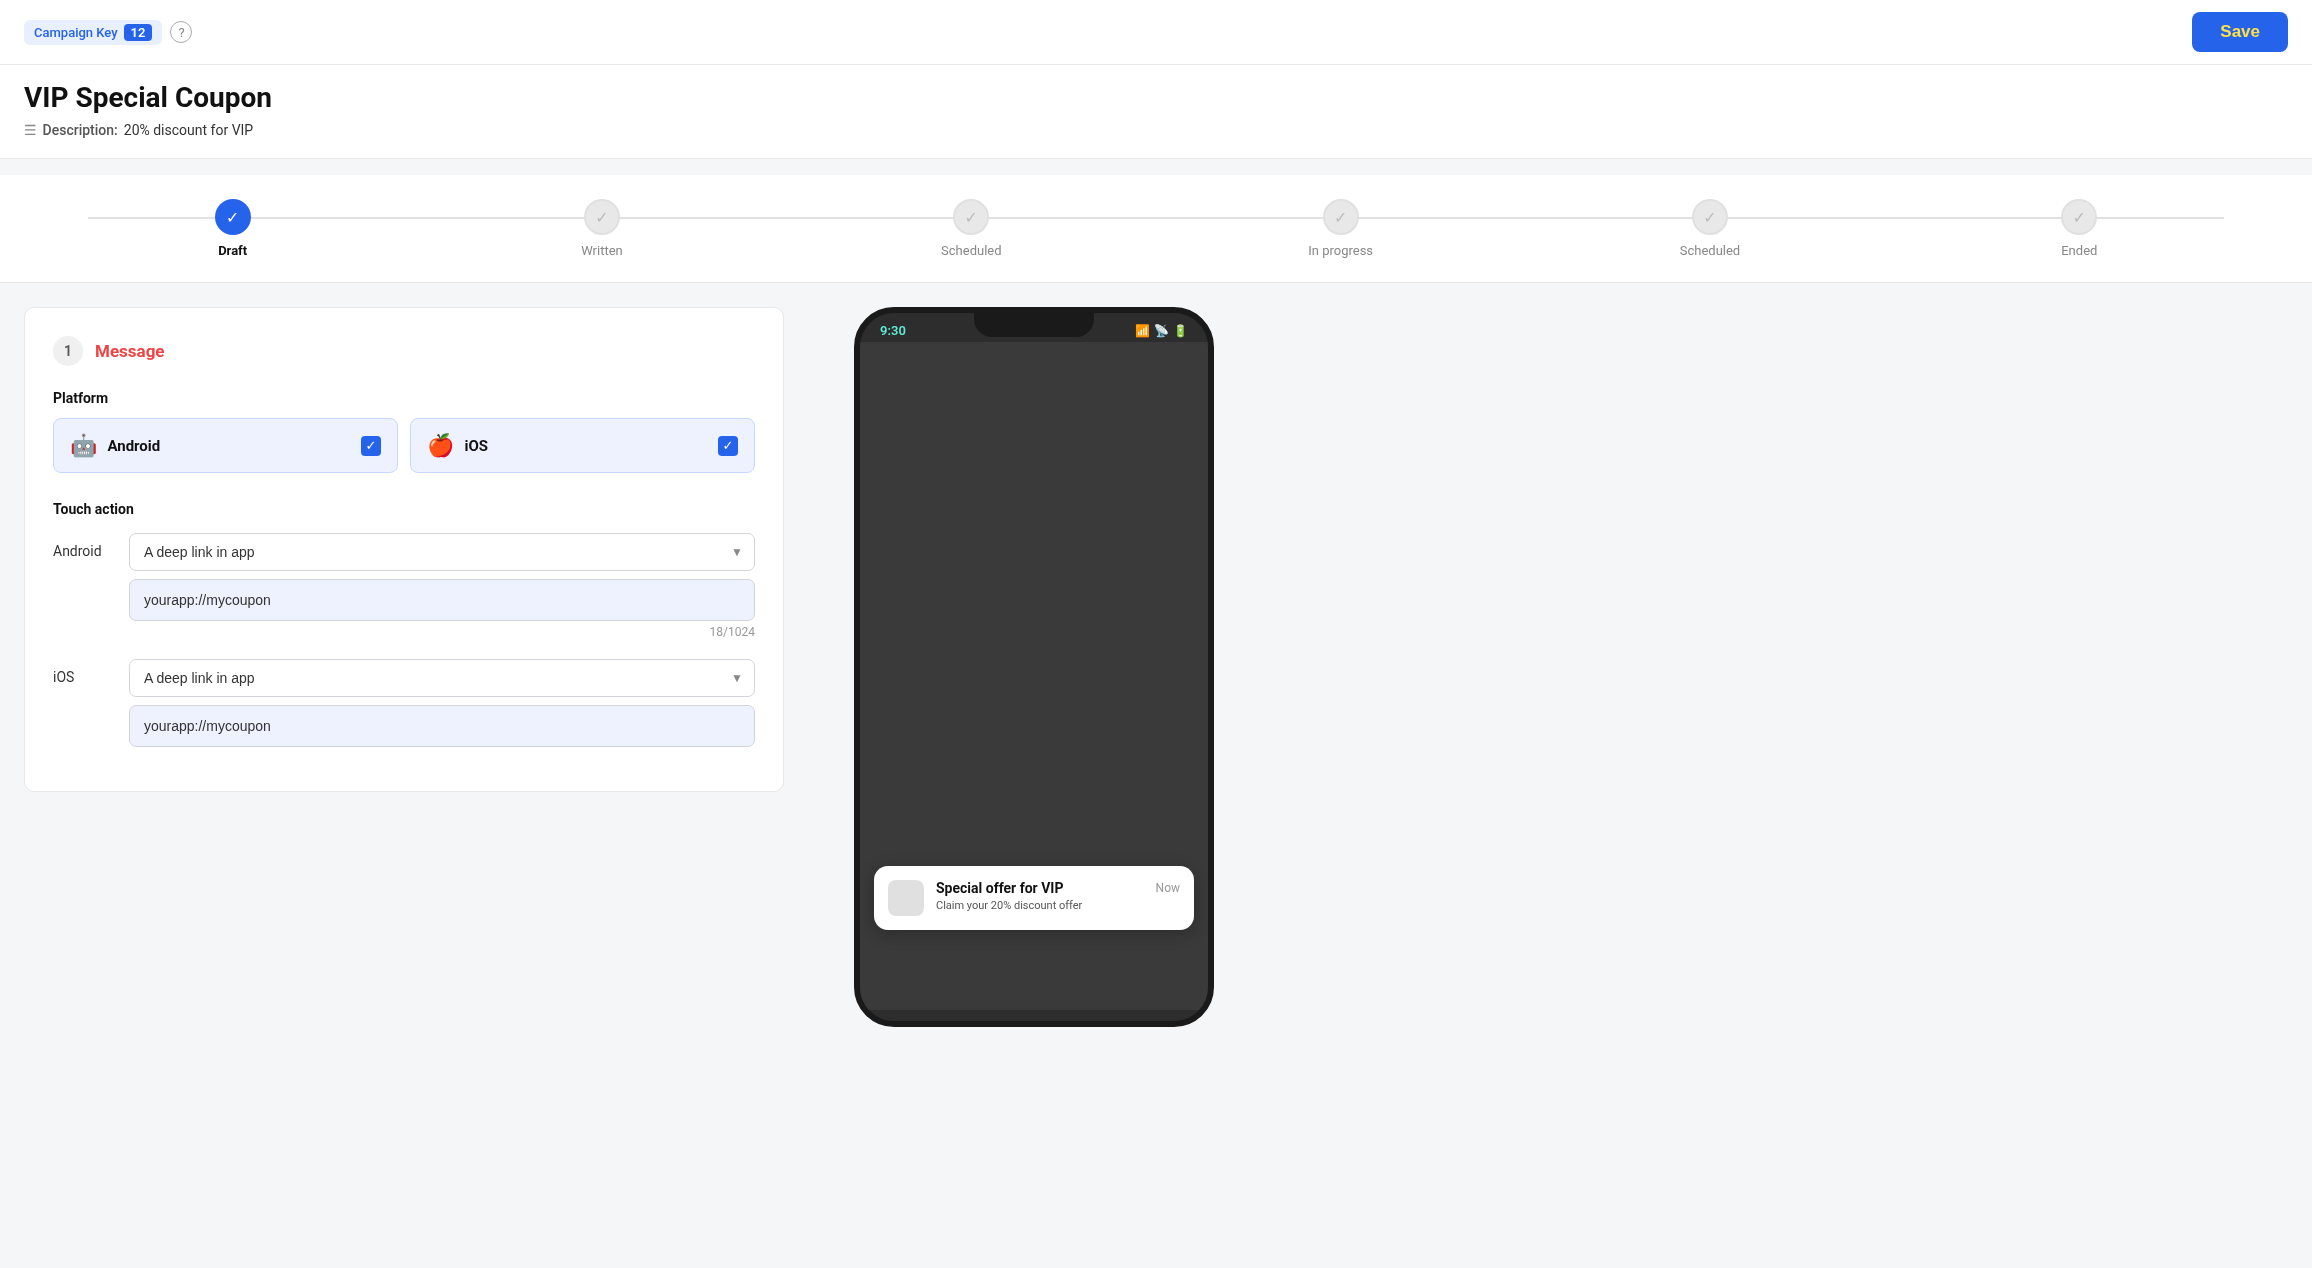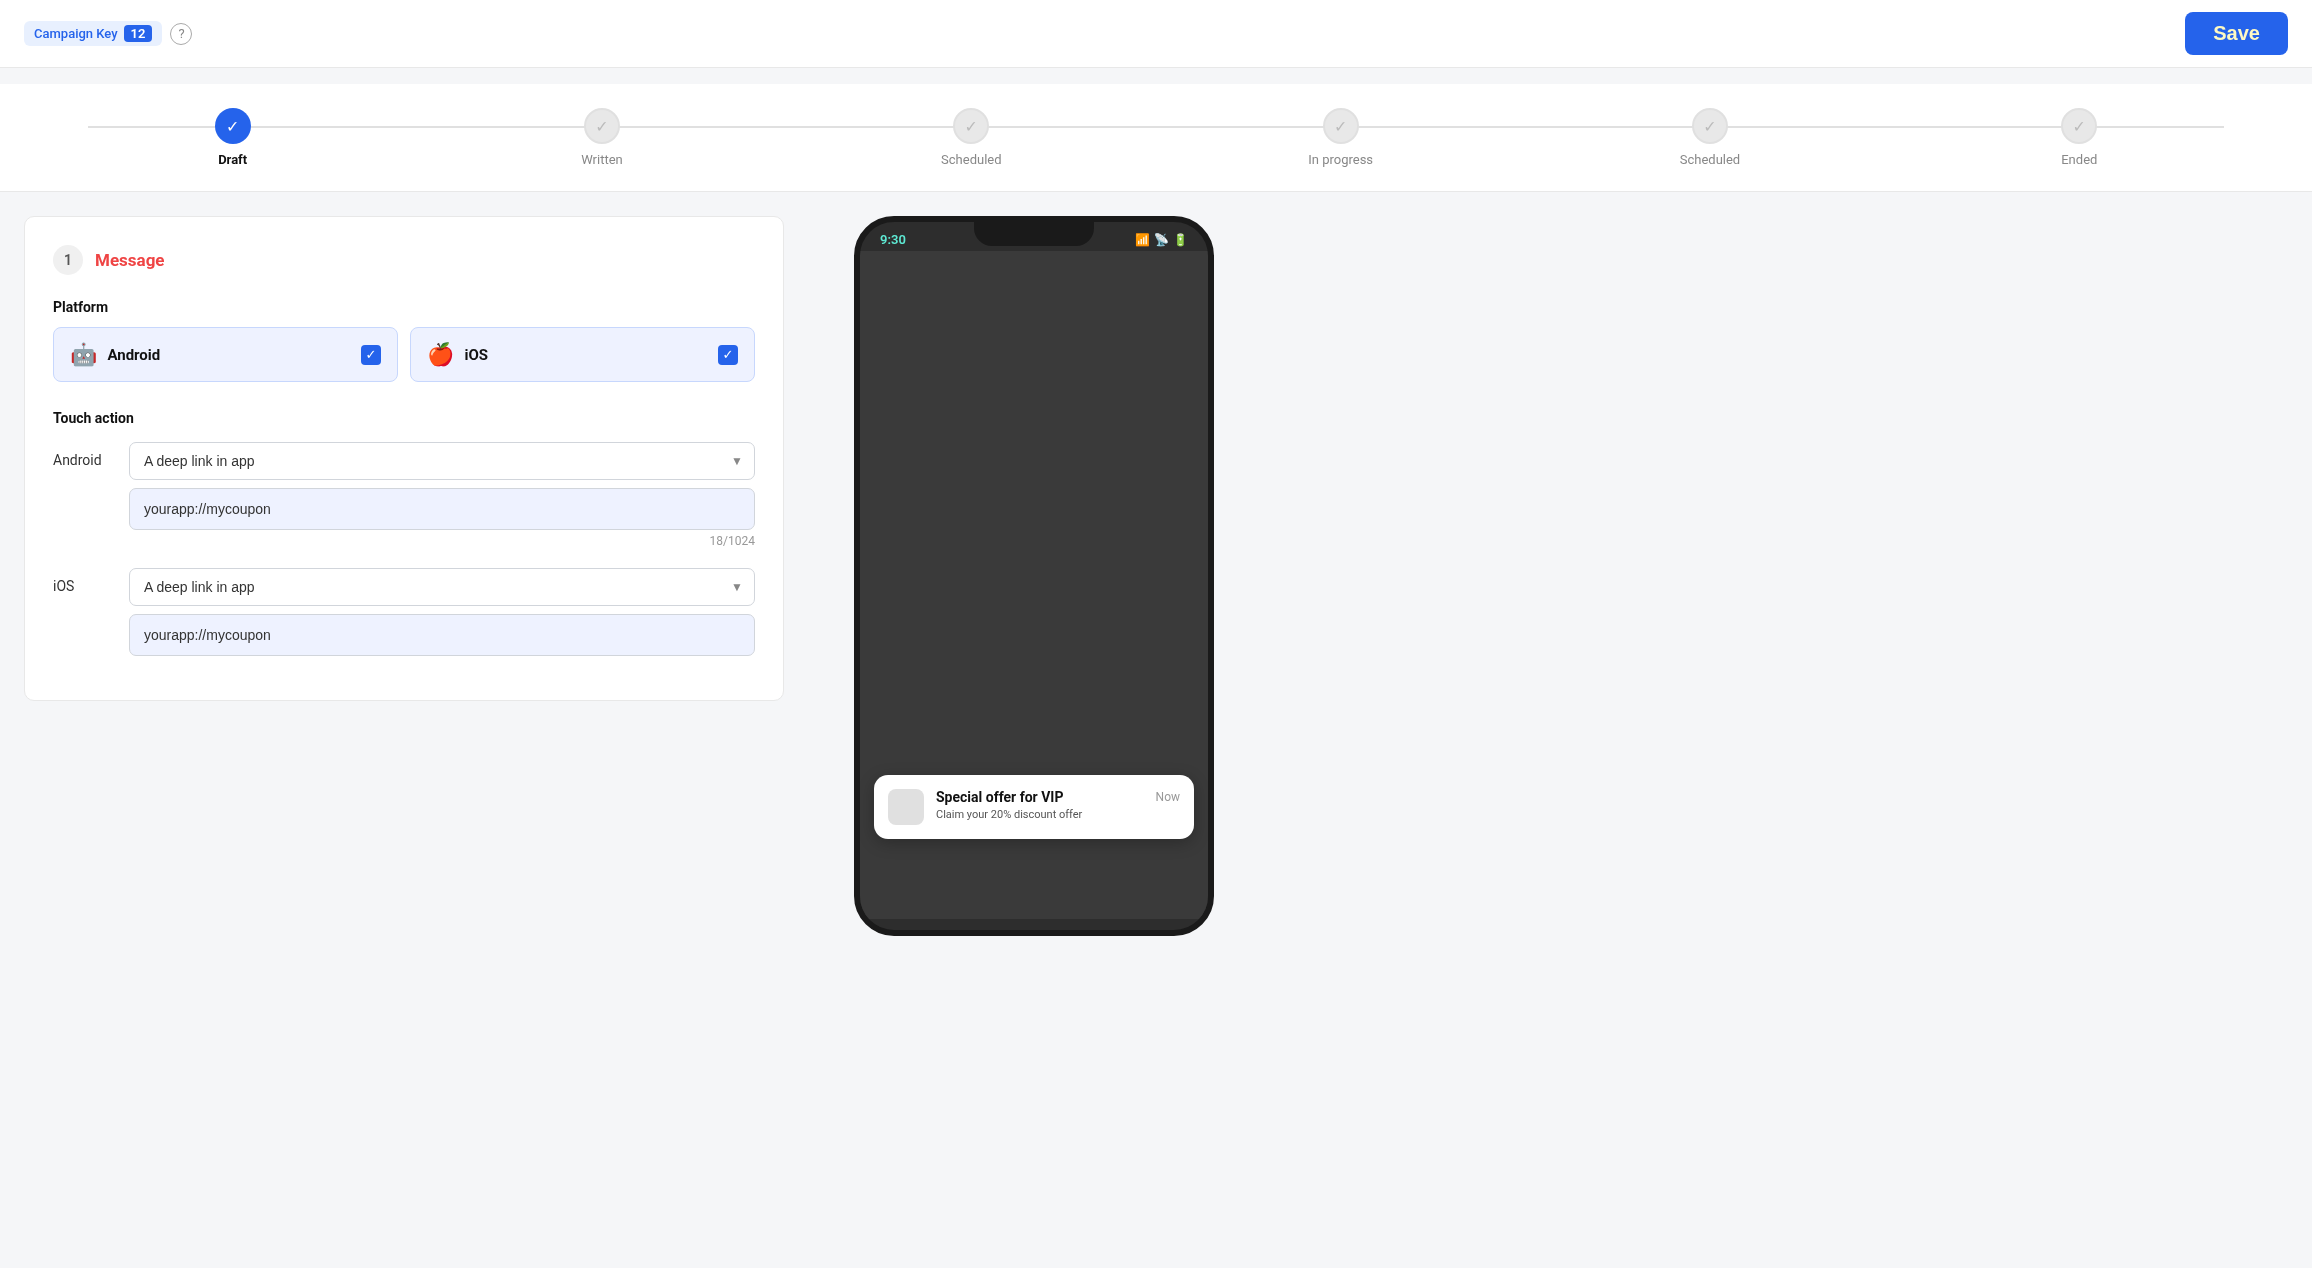--- a/index.html
+++ b/index.html
@@ -54,25 +54,25 @@
       border: 1.5px solid #aaa;
       display: flex;
       align-items: center;
       justify-content: center;
       color: #888;
       font-size: 13px;
       cursor: pointer;
     }
     .save-button {
       background: #2563eb;
-      color: #fef9c3;
+      color: #fde047;
       border: none;
       border-radius: 8px;
       padding: 10px 28px;
-      font-size: 20px;
+      font-size: 17px;
       font-weight: 600;
       cursor: pointer;
     }
     
     .page-header {
       background: #fff;
       padding: 16px 24px 20px 24px;
       border-bottom: 1px solid #e8e8e8;
     }
     .page-title {
@@ -411,20 +411,28 @@
     <div class="top-bar-left">
       <div class="campaign-key-badge">
         <span>Campaign Key</span>
         <span class="campaign-key-number">12</span>
       </div>
       <div class="help-icon">?</div>
     </div>
     <button class="save-button">Save</button>
   </div>
 
+  <div class="page-header">
+    <h1 class="page-title">VIP Special Coupon</h1>
+    <div class="description-row">
+      <span class="description-icon">☰</span>
+      <span class="description-label">Description:</span>
+      <span class="description-value">20% discount for VIP</span>
+    </div>
+  </div>
 
   <div class="stepper-container">
     <div class="stepper">
       <div class="stepper-line"></div>
 
       <div class="step">
         <div class="step-circle active">✓</div>
         <span class="step-label active">Draft</span>
       </div>
       <div class="step">

